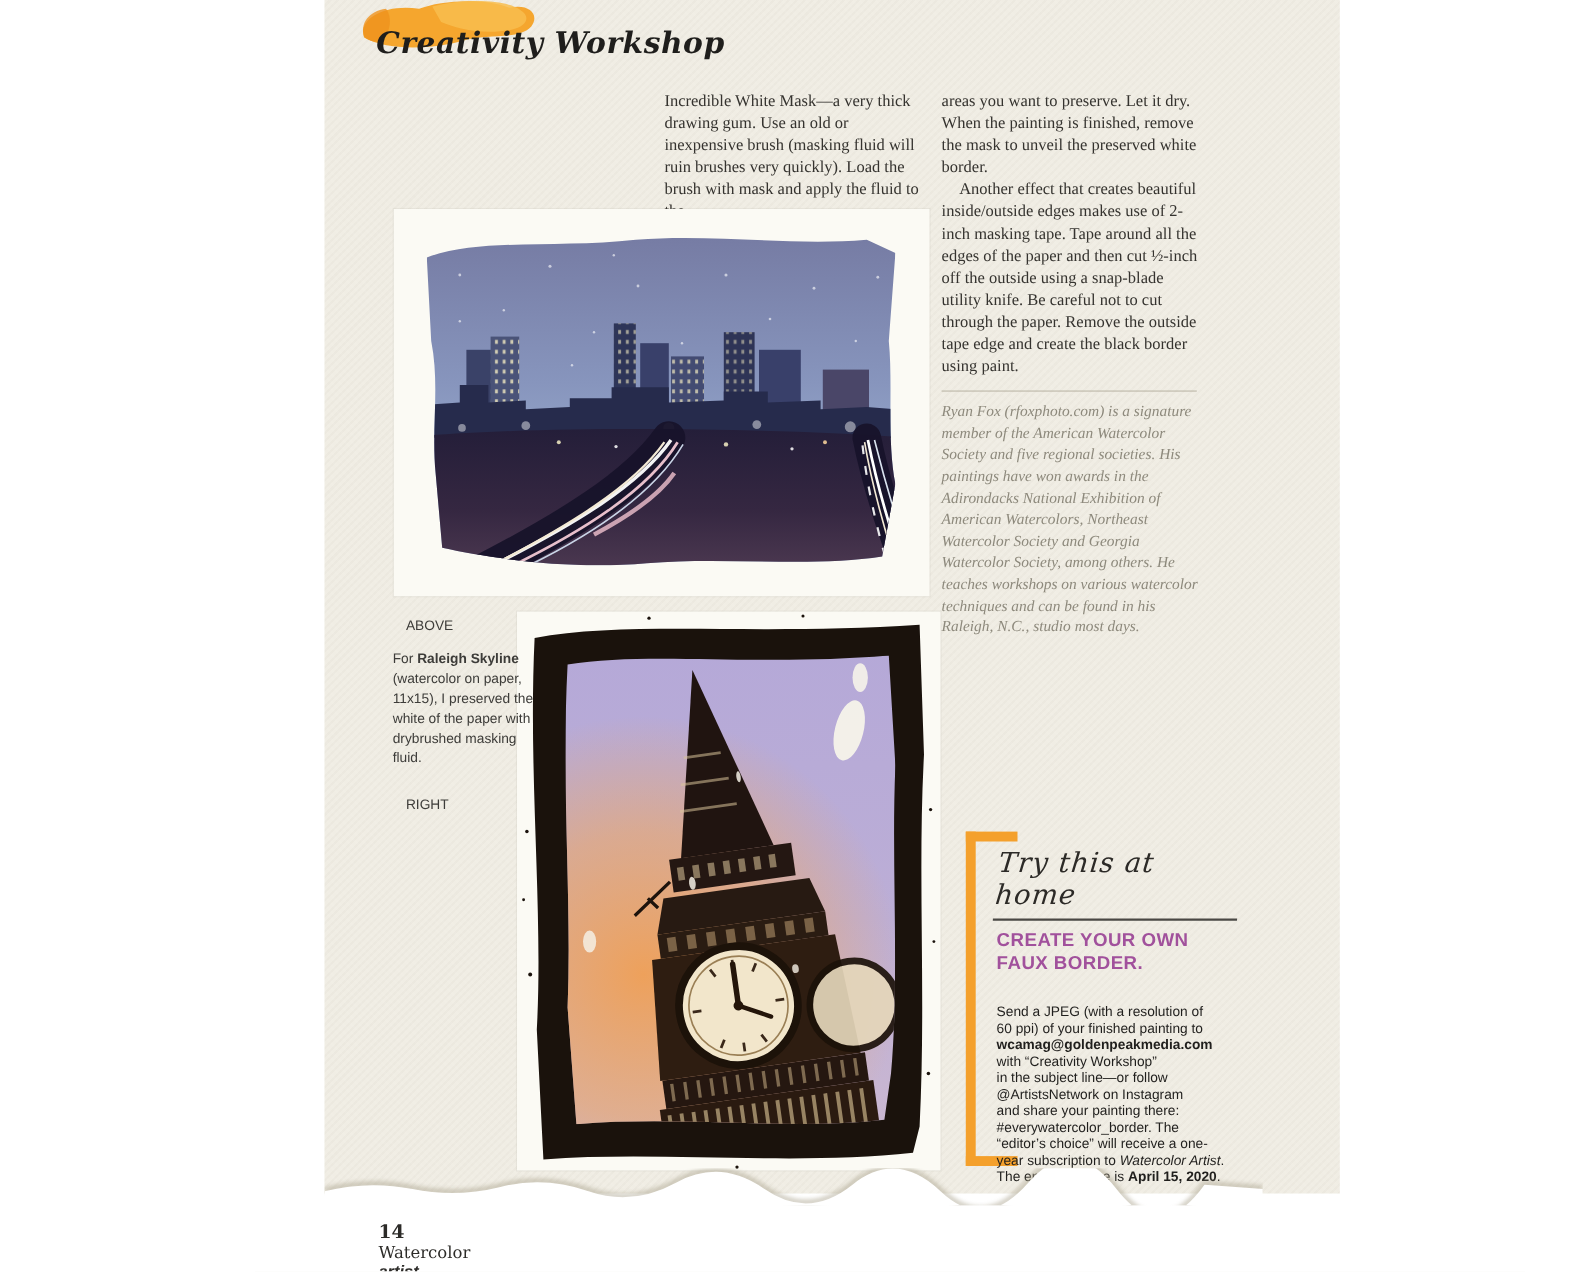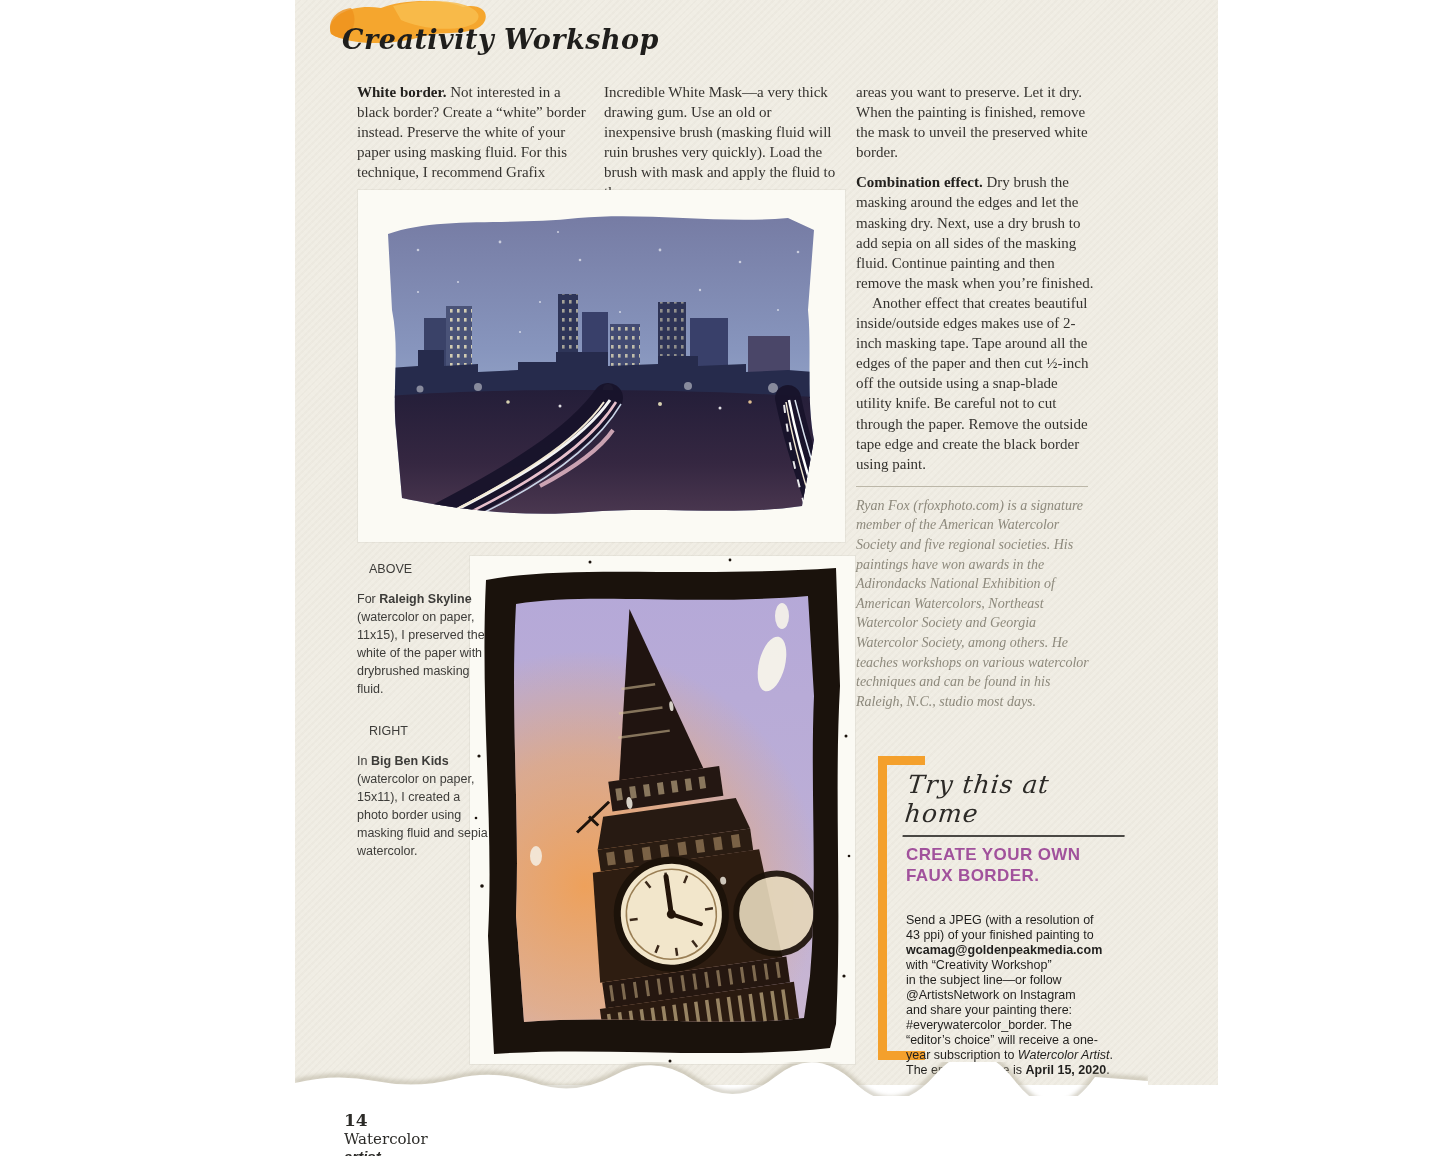--- a/index.html
+++ b/index.html
@@ -71,31 +71,27 @@
   <div class="page">
 
     <svg class="splash" viewBox="0 0 170 46" aria-hidden="true">
       <path d="M8,34 C2,18 26,3 58,8 C78,0 118,-2 140,7 C158,3 168,13 160,24 C148,37 118,30 98,37 C66,46 26,45 8,34 Z" fill="#f5a62e"></path>
       <path d="M70,6 C100,-2 138,0 150,9 C160,15 156,24 142,27 C116,32 92,26 78,20 Z" fill="#f8bd4d" opacity=".85"></path>
       <path d="M8,33 C4,22 12,10 28,8 C34,16 32,30 24,37 C18,39 11,37 8,33 Z" fill="#ef921d" opacity=".8"></path>
     </svg>
 
     <h1 class="page-title">Creativity Workshop</h1>
 
-    <div class="col col-1">
-      <p><strong class="lead">White border.</strong> <span>Not interested in a black border? Create a “white” border instead. Preserve the white of your paper using masking fluid. For this technique, I recommend Grafix</span></p>
-    </div>
 
     <div class="col col-2">
       <p><span>Incredible White Mask—a very thick drawing gum. Use an old or inexpensive brush (masking fluid will ruin brushes very quickly). Load the brush with mask and apply the fluid to the</span></p>
     </div>
 
     <div class="col col-3">
       <p>areas you want to preserve. Let it dry. When the painting is finished, remove the mask to unveil the preserved white border.</p>
-      <p><strong class="lead">Combination effect.</strong> <span>Dry brush the masking around the edges and let the masking dry. Next, use a dry brush to add sepia on all sides of the masking fluid. Continue painting and then remove the mask when you’re finished.</span></p>
       <p class="indent">Another effect that creates beautiful inside/outside edges makes use of 2-inch masking tape. Tape around all the edges of the paper and then cut ½-inch off the outside using a snap-blade utility knife. Be careful not to cut through the paper. Remove the outside tape edge and create the black border using paint.</p>
       <hr class="bio-rule">
       <p class="bio">Ryan Fox (rfoxphoto.com) is a signature member of the American Watercolor Society and five regional societies. His paintings have won awards in the Adirondacks National Exhibition of American Watercolors, Northeast Watercolor Society and Georgia Watercolor Society, among others. He teaches workshops on various watercolor techniques and can be found in his Raleigh, N.C., studio most days.</p>
     </div>
 
     <figure class="figure fig-raleigh" style="margin:0">
       <svg viewBox="0 0 487 352" aria-hidden="true">
         <defs>
           <linearGradient id="rsky" x1="0" y1="0" x2="0" y2="1">
             <stop offset="0" stop-color="#73779f"></stop>
@@ -286,35 +282,34 @@
       </svg>
     </figure>
 
     <div class="captions">
       <div class="cap-block">
         <p class="cap-label">ABOVE</p>
         <p class="cap-body"><span>For </span><span class="cap-title">Raleigh Skyline</span><span> (watercolor on paper, 11x15), I preserved the white of the paper with drybrushed masking fluid.</span></p>
       </div>
       <div class="cap-block">
         <p class="cap-label">RIGHT</p>
-        <p class="cap-body"><span>In </span><span class="cap-title">Big Ben Kids</span><span> (watercolor on paper, 15x11), I created a photo border using masking fluid and sepia watercolor.</span></p>
       </div>
     </div>
 
     <aside class="try-box">
       <div class="bracket"></div>
       <div class="try-content">
         <span class="script-title">Try this at home</span>
         <p class="try-headline">
           <span class="ln" style="display:block">CREATE YOUR OWN</span>
           <span class="ln" style="display:block">FAUX BORDER.</span>
         </p>
         <div class="try-lines">
           <span class="ln">Send a JPEG (with a resolution of</span>
-          <span class="ln">43 ppi) of your finished painting to</span>
+          <span class="ln">60 ppi) of your finished painting to</span>
           <span class="ln b">wcamag@goldenpeakmedia.com</span>
           <span class="ln">with “Creativity Workshop”</span>
           <span class="ln">in the subject line—or follow</span>
           <span class="ln">@ArtistsNetwork on Instagram</span>
           <span class="ln">and share your painting there:</span>
           <span class="ln">#everywatercolor_border. The</span>
           <span class="ln">“editor’s choice” will receive a one-</span>
           <span class="ln"><span>year subscription to </span><span class="i">Watercolor Artist</span><span>.</span></span>
           <span class="ln"><span>The entry deadline is </span><span class="b">April 15, 2020</span><span>.</span></span>
         </div>

